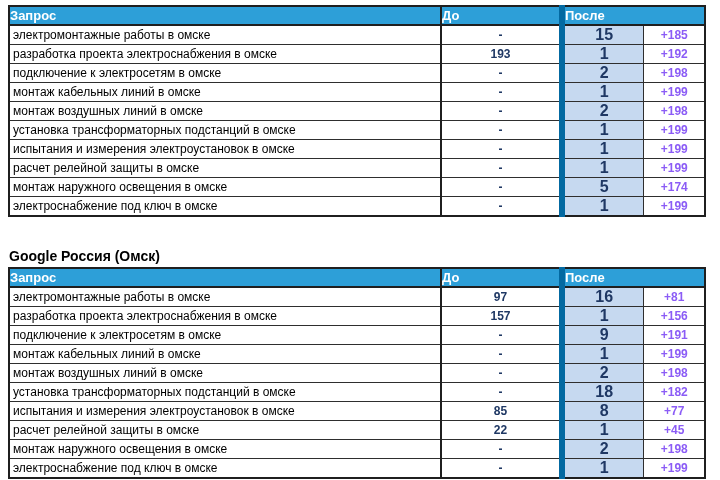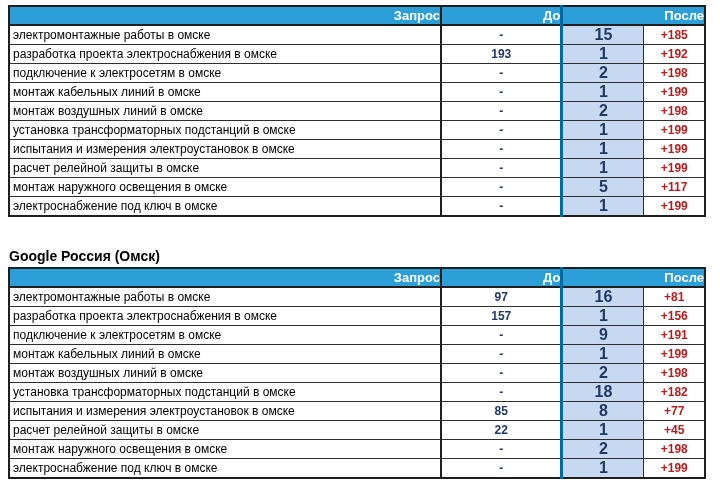--- a/index.html
+++ b/index.html
@@ -6,27 +6,27 @@
   body{width:720px;height:480px;overflow:hidden;
        font-family:"Liberation Sans","DejaVu Sans",sans-serif;}
   .page{padding:5px 8px 0 8px;}
   .tbl-title{font-size:14px;font-weight:bold;color:#000;margin:0 0 3px 1px;line-height:16px;}
   .tbl-title.second{margin-top:31px;}
   table.rank{border-collapse:collapse;width:698px;table-layout:fixed;
              border:2px solid #1f1f1f;}
   th,td{border:1px solid #2e2e2e;padding:0;overflow:hidden;white-space:nowrap;}
   thead tr{height:19px;}
   tbody tr{height:19px;}
-  th{background:#2D9FD8;color:#ffffff;font-size:13px;font-weight:bold;text-align:right;
+  th{background:#2D9FD8;color:#ffffff;font-size:13px;font-weight:bold;text-align:left;
      border-bottom:2px solid #1f1f1f;}
-  th.b,td.b{border-left:2px solid #1f1f1f;border-right:3px solid #0369a1;}
+  th.b,td.b{border-left:2px solid #1f1f1f;border-right:6px solid #0369a1;}
   td.q{font-size:12px;color:#000;text-align:left;padding-left:3px;}
   td.b{font-size:12px;font-weight:bold;color:#1F3864;text-align:center;}
   td.p{font-size:16px;font-weight:bold;color:#1F3864;text-align:center;background:#C6D9F0;}
-  td.c{font-size:12px;font-weight:bold;color:#b91c1c;text-align:center;}
+  td.c{font-size:12px;font-weight:bold;color:#8b5cf6;text-align:center;}
 </style>
 </head>
 <body>
 
 <div class="page">
 
   <table class="rank">
     <colgroup>
       <col>
       <col style="width:121px">
@@ -86,21 +86,21 @@
         <tr>
           <td class="q">расчет релейной защиты в омске</td>
           <td class="b">-</td>
           <td class="p">1</td>
           <td class="c">+199</td>
         </tr>
         <tr>
           <td class="q">монтаж наружного освещения в омске</td>
           <td class="b">-</td>
           <td class="p">5</td>
-          <td class="c">+117</td>
+          <td class="c">+174</td>
         </tr>
         <tr>
           <td class="q">электроснабжение под ключ в омске</td>
           <td class="b">-</td>
           <td class="p">1</td>
           <td class="c">+199</td>
         </tr>
       </tbody>
   </table>
 

